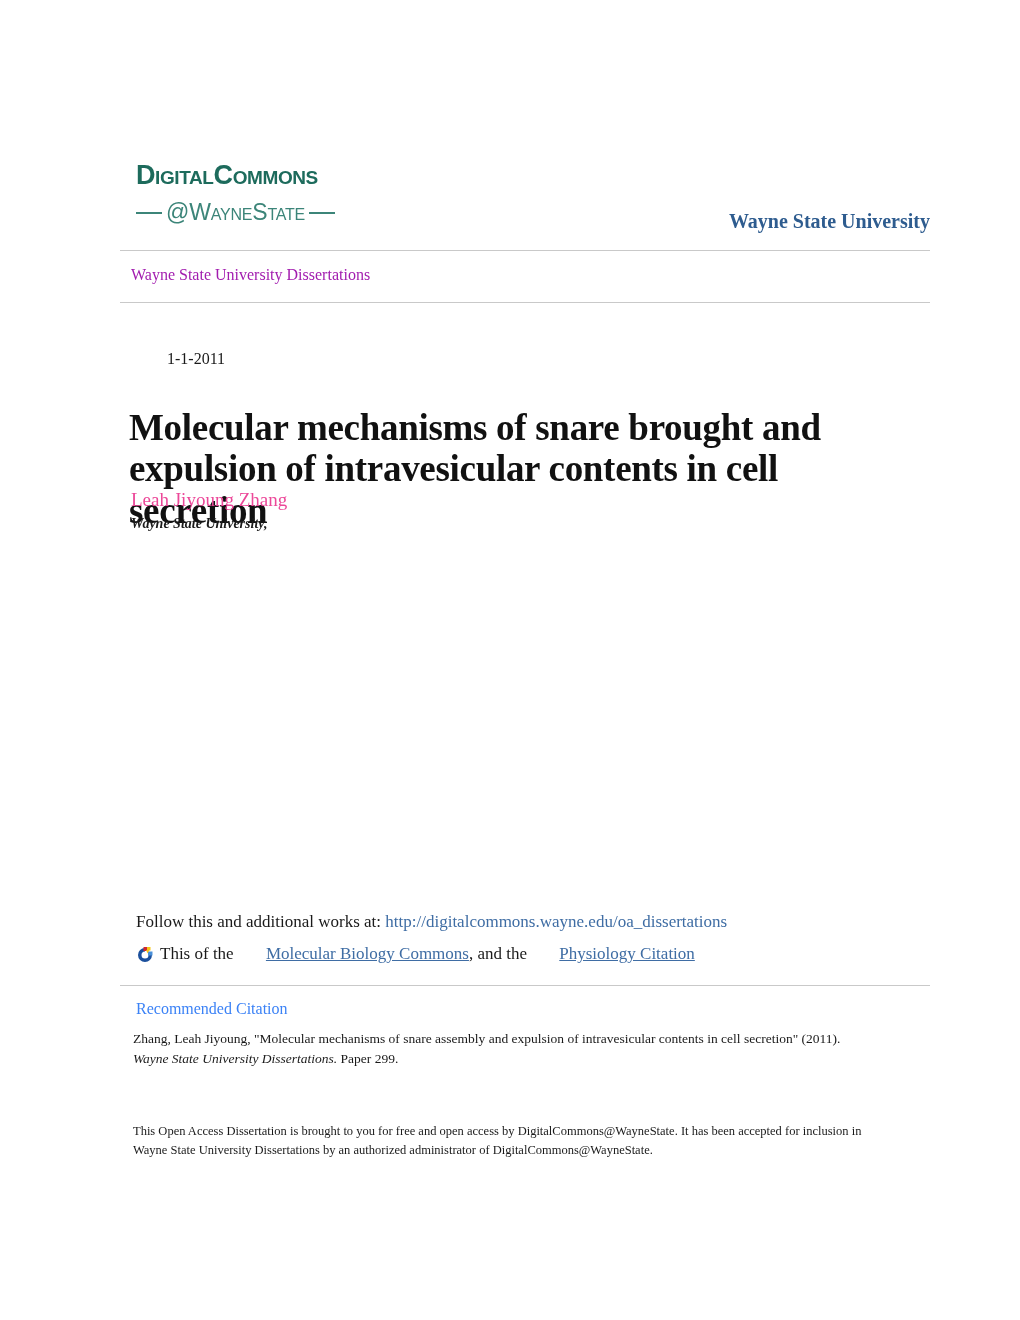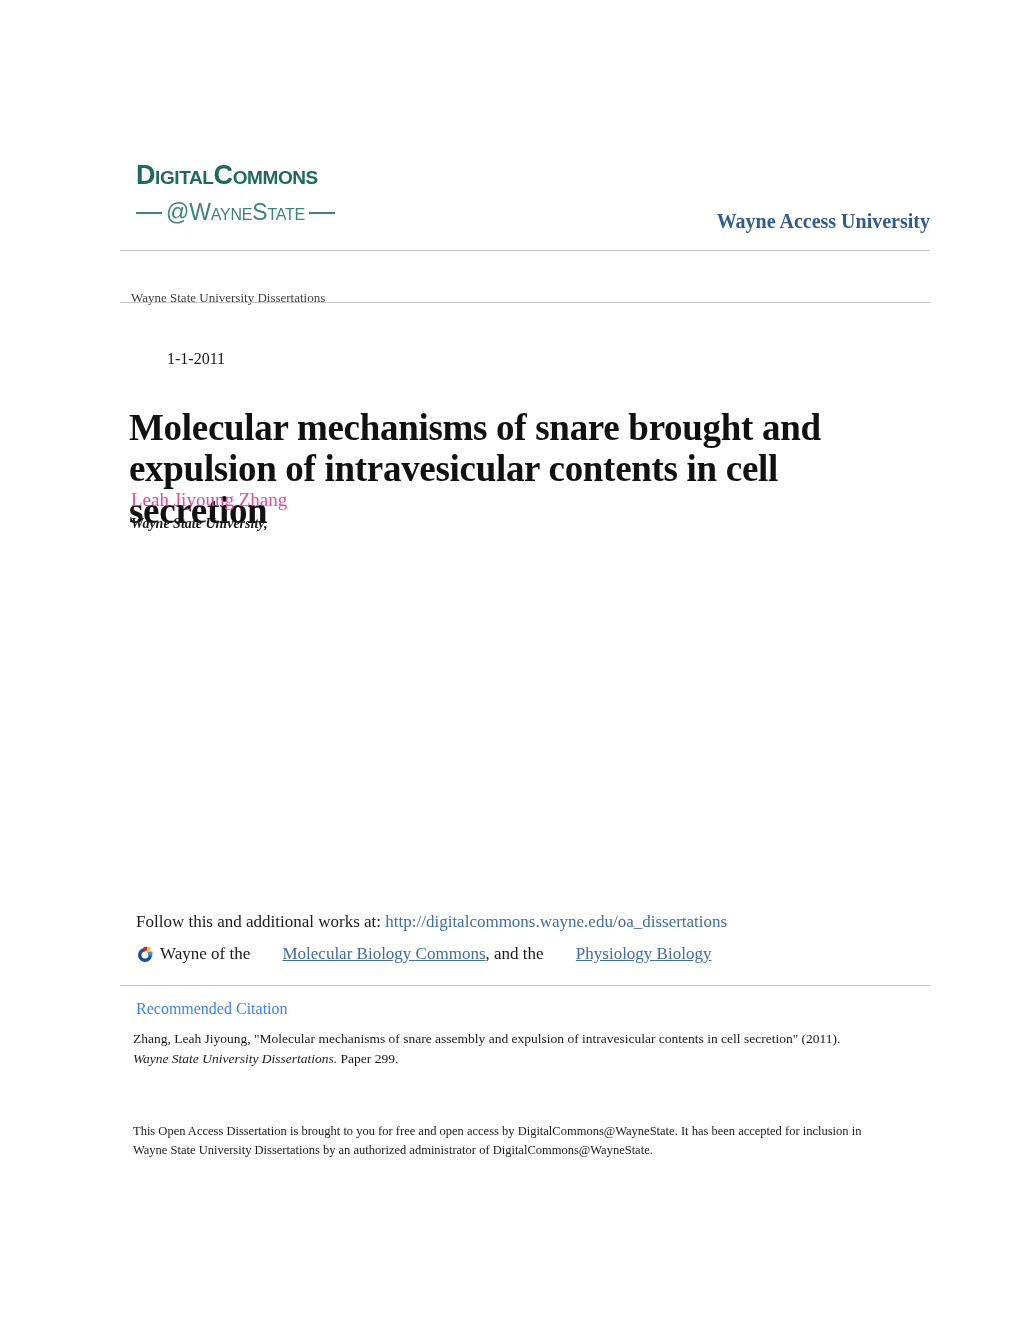--- a/index.html
+++ b/index.html
@@ -91,24 +91,23 @@
     background: #c9c9c9;
   }
   .rule-top   { top: 250px; }
   .rule-bot   { top: 302px; }
   .rule-cite  { top: 985px; }
 
   .collection-line {
     position: absolute;
     left: 131px;
     top: 266px;
-    font-size: 13px;
-    color: #404040;
-    white-space: nowrap;
-    margin-top: 24px;
+    font-size: 16px;
+    color: #a21caf;
+    white-space: nowrap;
   }
 
   
   .record-date {
     position: absolute;
     left: 131px;
     top: 350px;
     font-size: 16px;
     color: #1a1a1a;
     margin-left: 36px;
@@ -220,21 +219,21 @@
 
     <div class="logo">
       <div class="logo-line1">DigitalCommons</div>
       <div class="logo-line2">
         <span class="logo-dash"></span>
         <span>@WayneState</span>
         <span class="logo-dash"></span>
       </div>
     </div>
 
-    <div class="university-name">Wayne Access University</div>
+    <div class="university-name">Wayne State University</div>
   </div>
 
   <div class="rule rule-top"></div>
   <div class="collection-line">Wayne State University Dissertations</div>
   <div class="rule rule-bot"></div>
 
   <div class="record-date">1-1-2011</div>
   <h1 class="record-title">Molecular mechanisms of snare brought and expulsion of intravesicular contents in cell secretion</h1>
   <div class="record-author">Leah Jiyoung Zhang</div>
   <div class="record-affil">Wayne State University,</div>
@@ -247,26 +246,26 @@
   <div class="subject-line">
     <span class="dc-icon">
       <svg viewBox="0 0 36 36" width="18" height="18" aria-hidden="true">
         <path d="M18 4 A14 14 0 1 0 32 18 L25 18 A7 7 0 1 1 18 11 Z" fill="#1b4f9c"></path>
         <path d="M15 2 L22 2 L22 10 L15 10 Z" fill="#d1282e"></path>
         <path d="M22 2 L29 2 L29 9 L22 9 Z" fill="#f5c518"></path>
         <path d="M24 11 L33 11 L33 19 L24 19 Z" fill="#4a90d9"></path>
         <path d="M20 8 L27 8 L23 15 Z" fill="#f5c518"></path>
       </svg>
     </span>
-    <span>Wayne of the</span>
+    <span>This of the</span>
     <span>&nbsp;</span>
     <a class="commons" href="#">Molecular Biology Commons</a>
     <span>, and the</span>
     <span>&nbsp;</span>
-    <a class="commons" href="#">Physiology Biology</a>
+    <a class="commons" href="#">Physiology Citation</a>
   </div>
 
   <div class="rule rule-cite"></div>
 
   <div class="cite-heading">Recommended Citation</div>
   <div class="cite-body">
     <span>Zhang, Leah Jiyoung, "Molecular mechanisms of snare assembly and expulsion of intravesicular contents in cell secretion" (2011).</span><br>
     <i>Wayne State University Dissertations.</i><span> Paper 299.</span>
   </div>
 

